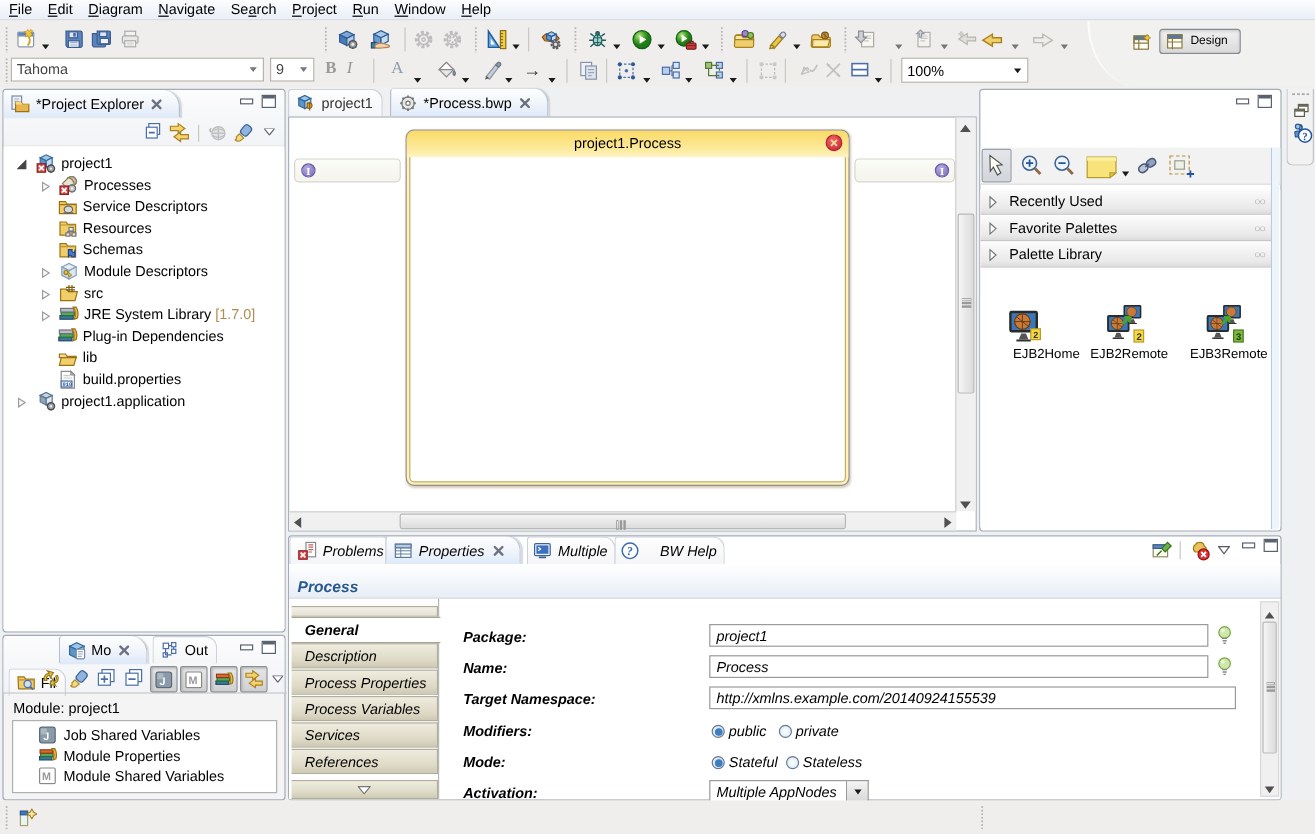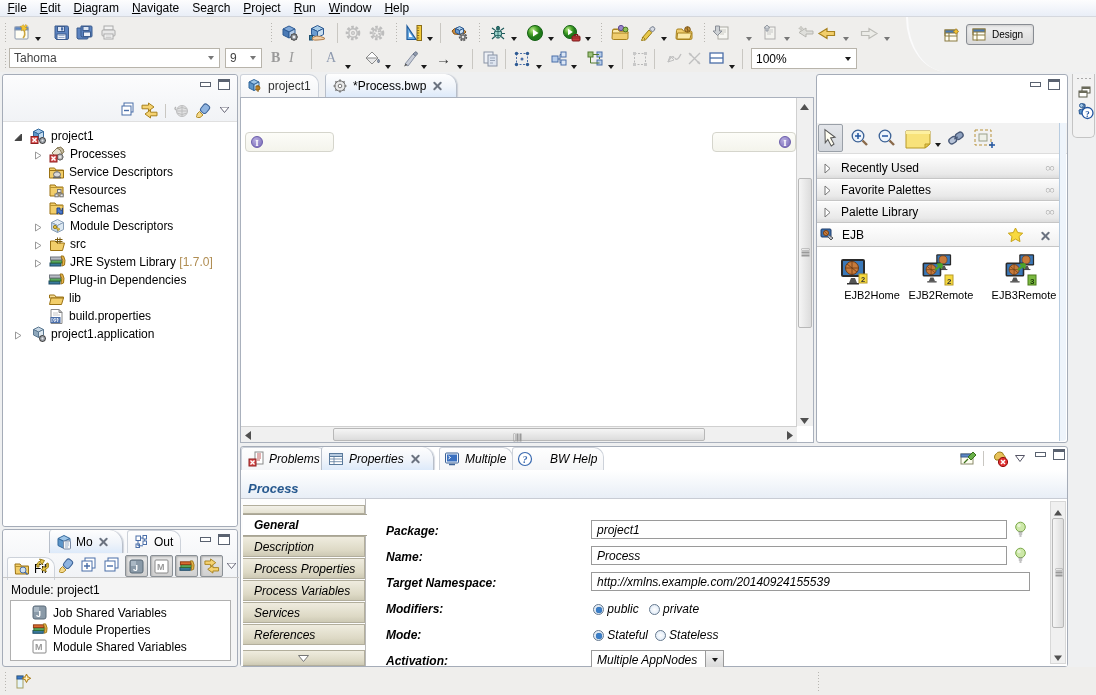--- a/index.html
+++ b/index.html
@@ -367,20 +367,30 @@
             <rect x="1" y="1" width="12" height="3" fill="#4a7ab5" stroke="#8a7a40"></rect>
             <path d="M1 4 v3 h12 M5 4 v9" stroke="#8a7a40" fill="none"></path>
           </svg>
           <span style="margin-left:5px;">Design</span>
         </div>
     </div>
   </div>
 
   <div class="panel" id="pexp" style="left:2px;top:74px;width:236px;height:453px;">
     <div class="abs" style="left:0;top:0;right:0;height:47px;background:linear-gradient(#fcfcfd,#f1f3f6);border-bottom:1px solid #e0e0e0;border-radius:3px 3px 0 0;"></div>
+    <div class="vtab sel" style="left:0;top:0;">
+        <span class="icon16"><svg width="16" height="16" viewBox="0 0 16 16">
+            <rect x="1" y="1" width="8" height="11" fill="#eef3fa" stroke="#7a8aa5"></rect>
+            <path d="M3 3.5 h4 M3 5.5 h4 M3 7.5 h3" stroke="#9ab0cc"></path>
+            <path d="M4 6 h4.5 l1.5 2 h5 v6 h-11z" fill="#e8b64c" stroke="#9c7314"></path>
+            <path d="M4 8 h11 v-0.5 h-5.5 l-1.5-2 H4z" fill="#f5d98a"></path>
+          </svg></span>
+        <span style="margin-left:5px;">*Project Explorer</span>
+        <span class="xclose" style="margin-left:6px;"></span>
+      </div>
     <div id="pexp-toolbar" class="abs" style="left:110px;top:25px;width:126px;height:22px;">
       <span class="ti" style="left:7px;top:2px">
           <svg width="16" height="16" viewBox="0 0 16 16">
             <rect x="4" y="1" width="9" height="9" fill="#fff" stroke="#4a6ea8"></rect>
             <rect x="2" y="4" width="9" height="9" fill="#fff" stroke="#4a6ea8"></rect>
             <path d="M4 8.5 h5" stroke="#4a6ea8" stroke-width="1.4"></path>
           </svg>
         </span>
       <span class="ti" style="left:27px;top:2px">
           <svg width="19" height="17" viewBox="0 0 19 17">
@@ -697,20 +707,26 @@
               <g stroke="#777" stroke-width="1.6">
                 <path d="M8 1.5 v2 M8 12.5 v2 M1.5 8 h2 M12.5 8 h2 M3.4 3.4 l1.4 1.4 M11.2 11.2 l1.4 1.4 M12.6 3.4 l-1.4 1.4 M4.8 11.2 l-1.4 1.4"></path>
               </g>
             </svg></span>
           <span style="margin-left:5px;">*Process.bwp</span>
           <span class="xclose" style="margin-left:7px;"></span>
         </div>
     </div>
     <div class="abs" id="canvas" style="left:0;top:23px;width:574px;height:346px;background:#fff;border:1px solid #aab1bd;">
 
+      <div class="abs" style="left:97px;top:10px;width:370px;height:297px;border:1px solid #98948a;border-radius:7px;background:#fff;box-shadow:1px 1px 2px rgba(150,140,100,.45), inset 0 0 0 2px #fcf2c4, inset 0 0 0 3px #c9ad5c;">
+        <div class="abs" style="left:0;top:0;right:0;height:22px;background:linear-gradient(#fbda66,#fceca2 75%,#fdf3c6);border-radius:6px 6px 0 0;text-align:center;line-height:21px;font-size:12px;">project1.Process</div>
+        <div class="abs" style="right:5px;top:3px;width:14px;height:14px;border-radius:50%;background:radial-gradient(circle at 40% 35%, #ef6a6a, #d12f3f 75%);border:1px solid #b02030;"><svg width="12" height="12" viewBox="0 0 12 12">
+              <path d="M3.5 3.5 l5 5 M8.5 3.5 l-5 5" stroke="#f5df9a" stroke-width="1.5"></path>
+            </svg></div>
+      </div>
 
       <div class="abs" style="left:4px;top:34px;width:89px;height:20px;border:1px solid #d5d5cc;border-radius:4px;background:linear-gradient(#fcfcf8,#f4f4ec);"></div>
       <div class="abs" style="left:10px;top:38px;width:12px;height:12px;border-radius:50%;background:radial-gradient(circle at 38% 32%, #b8aee0, #8678c0 75%);border:1px solid #6a5caa;color:#fff;font-size:9px;font-weight:bold;text-align:center;line-height:12px;font-family:'Liberation Serif',serif;">I</div>
 
       <div class="abs" style="left:471px;top:34px;width:84px;height:20px;border:1px solid #d5d5cc;border-radius:4px;background:linear-gradient(#fcfcf8,#f4f4ec);"></div>
       <div class="abs" style="left:538px;top:38px;width:12px;height:12px;border-radius:50%;background:radial-gradient(circle at 38% 32%, #b8aee0, #8678c0 75%);border:1px solid #6a5caa;color:#fff;font-size:9px;font-weight:bold;text-align:center;line-height:12px;font-family:'Liberation Serif',serif;">I</div>
 
       <div id="vscroll" class="abs" style="right:0;top:0;width:17px;bottom:16px;background:#f0f0f0;border-left:1px solid #d0d0d0;">
         <div class="abs" style="left:2px;top:3px;width:11px;height:9px;"><svg width="11" height="9">
               <path d="M5.5 1 L10 7 H1z" fill="#505050"></path>
@@ -796,35 +812,20 @@
           </svg>
           <span style="margin-left:10px;">Favorite Palettes</span>
           <span style="position:absolute;right:6px;color:#999;font-size:9px;letter-spacing:-1px;">○○</span>
         </div>
       <div class="sechdr" style="top:44px;">
           <svg width="7" height="11" viewBox="0 0 7 11" style="margin-left:7px">
             <path d="M1 1 L6 5.5 1 10z" fill="#fff" stroke="#777"></path>
           </svg>
           <span style="margin-left:10px;">Palette Library</span>
           <span style="position:absolute;right:6px;color:#999;font-size:9px;letter-spacing:-1px;">○○</span>
-        </div>
-      <div class="sechdr" style="top:66px;height:23px;background:linear-gradient(#ffffff,#f0f0f0);">
-          <span style="margin-left:3px;display:inline-flex;">
-            <svg width="16" height="14" viewBox="0 0 16 14">
-              <rect x="1" y="1" width="10" height="8" rx="1" fill="#3a70b0" stroke="#1e3a66"></rect>
-              <circle cx="6" cy="5" r="2.6" fill="#c87a3a" stroke="#7a4418"></circle>
-              <path d="M4 3 l4 4" stroke="#7a4418" stroke-width=".7"></path>
-              <path d="M9 7 l4 3 -2 2 -3-3" fill="#b8bcc4" stroke="#555"></path>
-            </svg>
-          </span>
-          <span style="margin-left:6px;">EJB</span>
-          <span style="position:absolute;right:36px;top:3px;"><svg width="17" height="17" viewBox="0 0 17 17">
-              <path d="M8.5 1 l2.2 4.6 5 .6 -3.7 3.4 1 5 -4.5-2.5 -4.5 2.5 1-5 L1.3 6.2 l5-.6z" fill="#f8d93e" stroke="#c8a418"></path>
-            </svg></span>
-          <span class="xclose" style="position:absolute;right:10px;top:7px;"></span>
         </div>
       <div class="abs" style="left:0;top:89px;right:7px;bottom:0;background:#fff;">
         <div class="abs" style="left:22px;top:10px;width:30px;height:30px;"><svg width="30" height="30" viewBox="0 0 30 30">
               <rect x="2" y="2" width="24" height="18" rx="2" fill="#2a2a2a"></rect>
               <rect x="4" y="4" width="20" height="14" fill="#3a78b8"></rect>
               <circle cx="13" cy="11" r="6.5" fill="#c87a3a" stroke="#6a3a14"></circle>
               <path d="M8 7 l10 8 M13 4.5 v13 M6.5 11 h13" stroke="#6a3a14" stroke-width=".8" fill="none"></path>
               <path d="M12 21 h4 l2 5 h-8z" fill="#555"></path>
               <path d="M8 26 h12 v1.5 h-12z" fill="#333"></path>
               <rect x="20" y="17" width="8" height="9" fill="#f5d93e" stroke="#b89a28"></rect>

